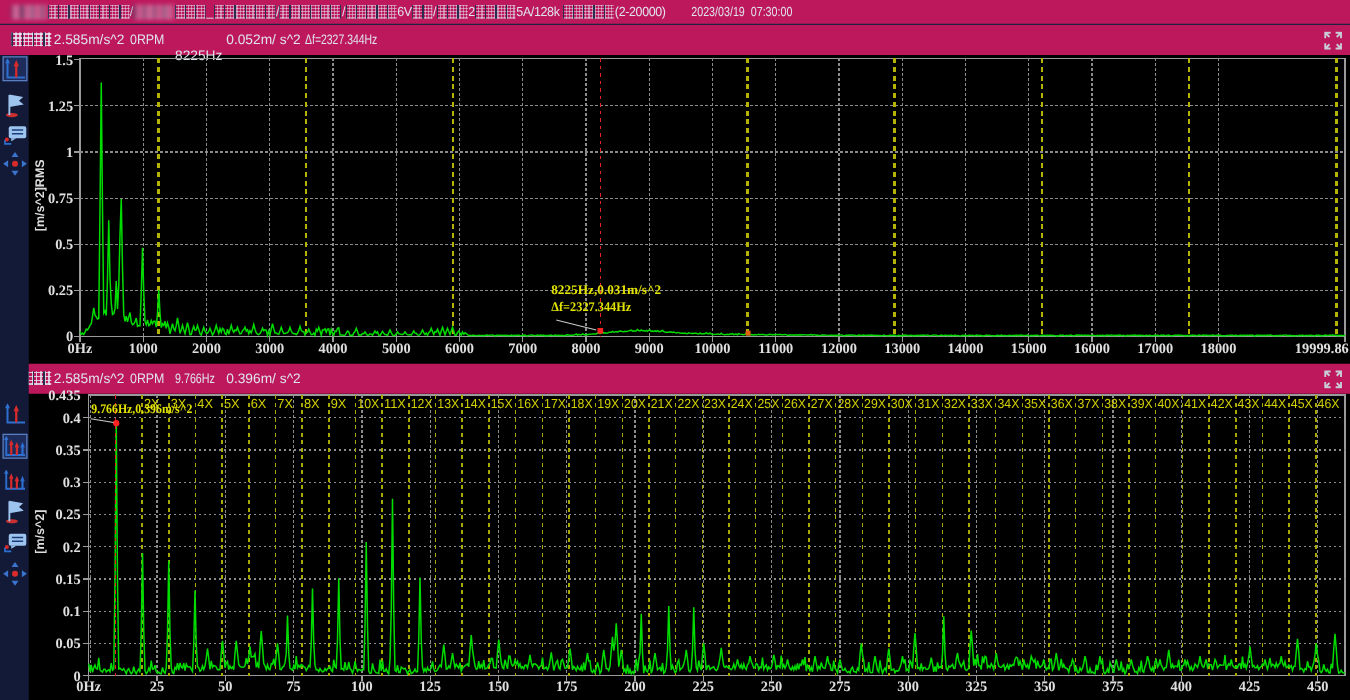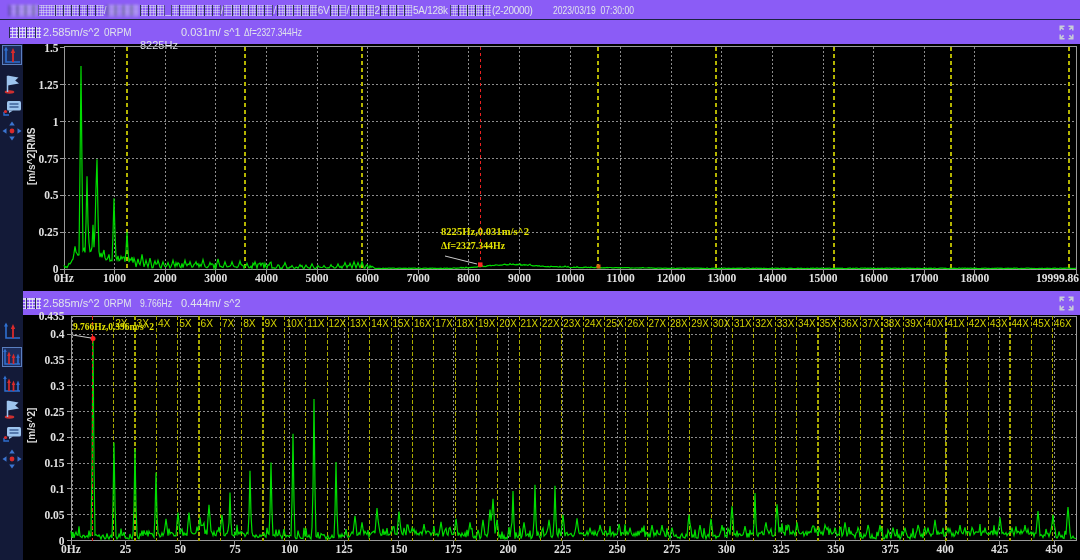--- a/index.html
+++ b/index.html
@@ -1,16 +1,16 @@
 <!DOCTYPE html>
 <html><head><meta charset="utf-8">
 <style>
 html,body{margin:0;padding:0;width:1080px;height:560px;background:#000;overflow:hidden;
 font-family:"Liberation Sans",sans-serif;}
-.bar{position:absolute;left:0;width:1080px;background:#8b5cf6;color:#dfe3ec;}
+.bar{position:absolute;left:0;width:1080px;background:#be185d;color:#dfe3ec;}
 .bar span{position:absolute;white-space:pre;transform-origin:0 50%;}
 .bar b{font-weight:normal;letter-spacing:-0.3px;}
 #bar1{top:0;height:20px;font-size:10.5px;border-bottom:1px solid #1c2340;box-sizing:border-box;}
 #bar2{top:20px;height:24px;font-size:11px;}
 #bar3{top:291px;height:24px;font-size:11px;}
 .cjk{display:inline-block;height:10.5px;margin:0 0.5px -1.5px 0.5px;
 background:repeating-linear-gradient(90deg,#272e4e 0 1px,transparent 1px 8.6px),
 repeating-linear-gradient(90deg,rgba(221,226,238,.5) 0 1px,transparent 1px 2.7px),
 repeating-linear-gradient(0deg,rgba(221,226,238,.55) 0 1px,transparent 1px 2.6px);}
 .bar2c .cjk{background:repeating-linear-gradient(90deg,#272e4e 0 1px,transparent 1px 8.6px),
@@ -35,29 +35,29 @@
 <body>
 <div class="bar" id="bar1">
     <span style="left:8px;top:4px;transform:scaleX(0.949)"><i class="cjk blur" style="width:30px"></i><i class="cjk" style="width:69px"></i><b>/</b><i class="cjk blur" style="width:34px"></i><i class="cjk" style="width:26px"></i><b>_</b><i class="cjk" style="width:52px"></i><b>/</b><i class="cjk" style="width:52px"></i><b>/</b><i class="cjk" style="width:43px"></i><b>6V</b><i class="cjk" style="width:17px"></i><b>/</b><i class="cjk" style="width:26px"></i><b>2</b><i class="cjk" style="width:34px"></i><b>5A/128k&nbsp;</b><i class="cjk" style="width:43px"></i><b>(2-20000)</b></span>
     <span style="left:553px;top:4px;transform:scaleX(0.815)" id="dt">2023/03/19  07:30:00</span>
   </div>
 <div class="bar" id="bar2">
     <span class="bar2c" style="left:8px;top:6px"><i class="cjk" style="width:32px"></i></span>
     <span class="fit" style="left:43px;top:6px">2.585m/s^2</span>
     <span class="fit" style="left:104px;top:6px;transform:scaleX(0.9)">0RPM</span>
     <span class="fit" style="left:140px;top:19px">8225Hz</span>
-    <span class="fit" style="left:181px;top:6px">0.031m/ s^1</span>
+    <span class="fit" style="left:181px;top:6px">0.052m/ s^2</span>
     <span class="fit" style="left:244px;top:6px;transform:scaleX(0.76)">Δf=2327.344Hz</span>
   </div>
 <div class="bar" id="bar3">
     <span class="bar2c" style="left:8px;top:6px"><i class="cjk" style="width:32px"></i></span>
     <span class="fit" style="left:43px;top:6px">2.585m/s^2</span>
     <span class="fit" style="left:104px;top:6px;transform:scaleX(0.9)">0RPM</span>
     <span class="fit" style="left:140px;top:6px;transform:scaleX(0.78)">9.766Hz</span>
-    <span class="fit" style="left:181px;top:6px">0.444m/ s^2</span>
+    <span class="fit" style="left:181px;top:6px">0.396m/ s^2</span>
   </div>
 <div id="side"></div>
 <svg id="c1" style="position:absolute;left:0;top:0" width="1080" height="560" viewBox="0 0 1080 560">
 <rect x="64.0" y="46.5" width="1012.0" height="222.7" fill="none" class="border"></rect>
 <line x1="114.6" y1="46.5" x2="114.6" y2="269.2" class="g"></line>
     <line x1="165.2" y1="46.5" x2="165.2" y2="269.2" class="g"></line>
     <line x1="215.8" y1="46.5" x2="215.8" y2="269.2" class="g"></line>
     <line x1="266.4" y1="46.5" x2="266.4" y2="269.2" class="g"></line>
     <line x1="317.0" y1="46.5" x2="317.0" y2="269.2" class="g"></line>
     <line x1="367.6" y1="46.5" x2="367.6" y2="269.2" class="g"></line>

